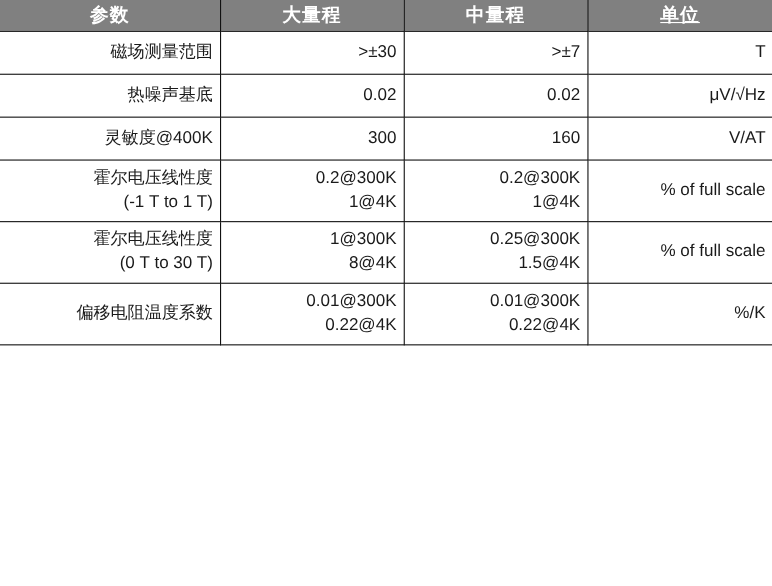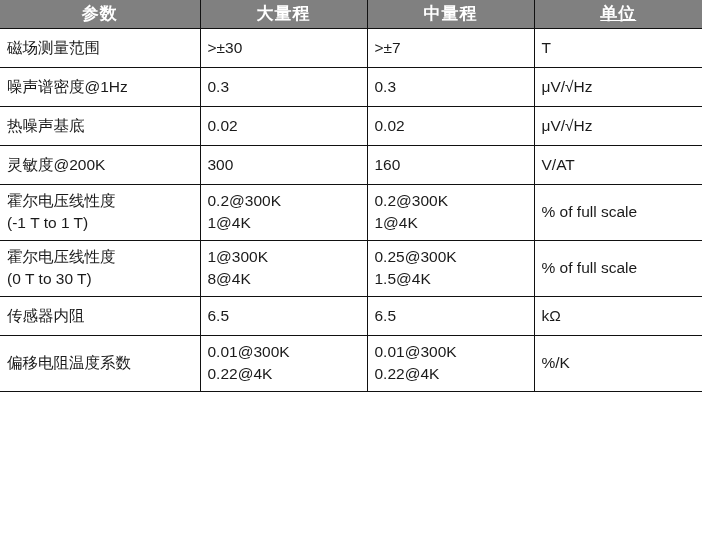--- a/index.html
+++ b/index.html
@@ -34,21 +34,21 @@
     padding: 0 4px;
     border-right: 1.5px solid #111111;
     border-bottom: 1.5px solid #111111;
     box-sizing: border-box;
     letter-spacing: 1px;
   }
   #spec-table thead th:last-child { border-right: none; text-decoration: underline; }
 
   #spec-table tbody td {
     font-size: 15.5px;
-    text-align: left;
+    text-align: right;
     vertical-align: middle;
     padding: 3px 6px 3px 7px;
     border-right: 1.5px solid #111111;
     border-bottom: 1.5px solid #111111;
     box-sizing: border-box;
     line-height: 1.42;
     white-space: pre-line;
   }
   #spec-table tbody td:last-child { border-right: none; }
   #spec-table tbody tr.single td { height: 39px; }
@@ -74,33 +74,27 @@
     </tr>
   </thead>
   <tbody id="spec-body">
       <tr class="single">
         <td><span class="cell-text">磁场测量范围</span></td>
         <td><span class="cell-text">&gt;±30</span></td>
         <td><span class="cell-text">&gt;±7</span></td>
         <td><span class="cell-text">T</span></td>
       </tr>
       <tr class="single">
-        <td><span class="cell-text">噪声谱密度@1Hz</span></td>
-        <td><span class="cell-text">0.3</span></td>
-        <td><span class="cell-text">0.3</span></td>
-        <td><span class="cell-text">μV/√Hz</span></td>
-      </tr>
-      <tr class="single">
         <td><span class="cell-text">热噪声基底</span></td>
         <td><span class="cell-text">0.02</span></td>
         <td><span class="cell-text">0.02</span></td>
         <td><span class="cell-text">μV/√Hz</span></td>
       </tr>
       <tr class="single">
-        <td><span class="cell-text">灵敏度@200K</span></td>
+        <td><span class="cell-text">灵敏度@400K</span></td>
         <td><span class="cell-text">300</span></td>
         <td><span class="cell-text">160</span></td>
         <td><span class="cell-text">V/AT</span></td>
       </tr>
       <tr class="double">
         <td><span class="cell-text">霍尔电压线性度
 (-1 T to 1 T)</span></td>
         <td><span class="cell-text">0.2@300K
 1@4K</span></td>
         <td><span class="cell-text">0.2@300K
@@ -109,26 +103,20 @@
       </tr>
       <tr class="double">
         <td><span class="cell-text">霍尔电压线性度
 (0 T to 30 T)</span></td>
         <td><span class="cell-text">1@300K
 8@4K</span></td>
         <td><span class="cell-text">0.25@300K
 1.5@4K</span></td>
         <td><span class="cell-text">% of full scale</span></td>
       </tr>
-      <tr class="single">
-        <td><span class="cell-text">传感器内阻</span></td>
-        <td><span class="cell-text">6.5</span></td>
-        <td><span class="cell-text">6.5</span></td>
-        <td><span class="cell-text">kΩ</span></td>
-      </tr>
       <tr class="double">
         <td><span class="cell-text">偏移电阻温度系数</span></td>
         <td><span class="cell-text">0.01@300K
 0.22@4K</span></td>
         <td><span class="cell-text">0.01@300K
 0.22@4K</span></td>
         <td><span class="cell-text">%/K</span></td>
       </tr>
     </tbody>
 </table>

